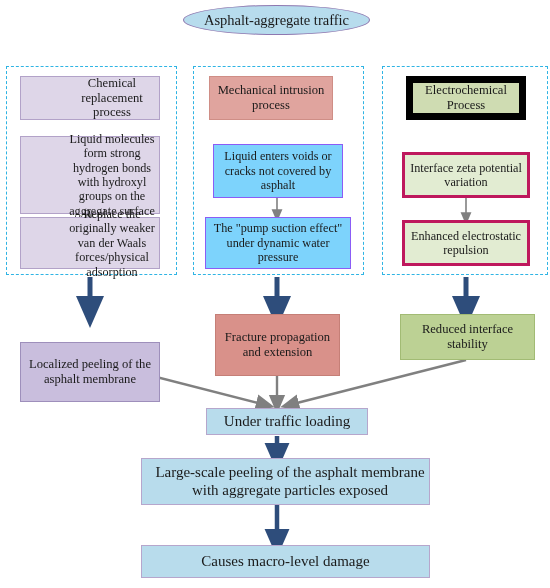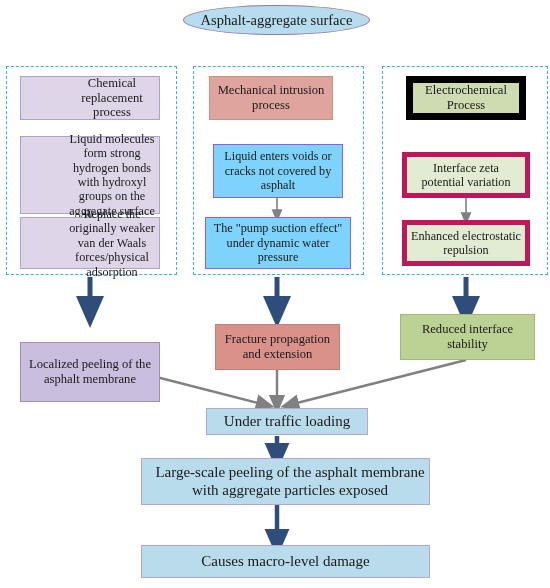--- a/index.html
+++ b/index.html
@@ -62,21 +62,21 @@
     background: transparent;
   }
 
   
   .purple-light { background: #ded6e8; border: 1px solid #b2a2c8; padding-left: 48px; }
   .purple-mid   { background: #c9bedd; border: 1px solid #9e8fbb; }
   .pink-dark    { background: #e0a49e; border: 1px solid #cf8e86; }
   .pink-light   { background: #7dd3fc; border: 1px solid #8b5cf6; }
   .pink-mid     { background: #d9918a; border: 1px solid #c57f77; }
   .green-dark   { background: #cfdcb2; border: 7px solid #000000; }
-  .green-light  { background: #e2ecd2; border: 5px solid #be185d; }
+  .green-light  { background: #e2ecd2; border: 3px solid #be185d; }
   .green-mid    { background: #bcd194; border: 1px solid #a2bb74; }
   .blue-box     { background: #b8dcec; border: 1px solid #b6a6cc; }
 
   .fs13 { font-size: 12.6px; }
   .fs125 { font-size: 12.2px; }
   .fs14 { font-size: 15px; margin-left: 10px; }
 </style>
 </head>
 <body>
 
@@ -102,21 +102,21 @@
 
     <line x1="90" y1="360" x2="266" y2="405" stroke="#808080" stroke-width="2.4" marker-end="url(#thinArrow)"></line>
     <line x1="277" y1="360" x2="277" y2="405" stroke="#808080" stroke-width="2.4" marker-end="url(#thinArrow)"></line>
     <line x1="466" y1="360" x2="289" y2="405" stroke="#808080" stroke-width="2.4" marker-end="url(#thinArrow)"></line>
 
     <line x1="277" y1="436" x2="277" y2="457" stroke="#2e4d7b" stroke-width="4.5" marker-end="url(#thickArrow)"></line>
     <line x1="277" y1="505" x2="277" y2="543" stroke="#2e4d7b" stroke-width="4.5" marker-end="url(#thickArrow)"></line>
   </svg>
 
   <div class="ellipse" style="left:183px; top:5px; width:187px; height:30px;">
-    <span>Asphalt-aggregate surface</span>
+    <span>Asphalt-aggregate traffic</span>
   </div>
 
   <div class="group" style="left:6px; top:66px; width:171px; height:209px;"></div>
   <div class="group" style="left:193px; top:66px; width:171px; height:209px;"></div>
   <div class="group" style="left:382px; top:66px; width:166px; height:209px;"></div>
 
   <div class="node purple-light fs13" style="left:20px; top:76px; width:140px; height:44px;">
     <span>Chemical replacement process</span>
   </div>
   <div class="node purple-light fs125" style="left:20px; top:136px; width:140px; height:78px;">
@@ -131,21 +131,21 @@
 
   <div class="node pink-dark fs13" style="left:209px; top:76px; width:124px; height:44px;">
     <span>Mechanical intrusion process</span>
   </div>
   <div class="node pink-light fs125" style="left:213px; top:144px; width:130px; height:54px;">
     <span>Liquid enters voids or cracks not covered by asphalt</span>
   </div>
   <div class="node pink-light fs125" style="left:205px; top:217px; width:146px; height:52px;">
     <span>The "pump suction effect" under dynamic water pressure</span>
   </div>
-  <div class="node pink-mid fs13" style="left:215px; top:314px; width:125px; height:46px;margin-top:10px;">
+  <div class="node pink-mid fs13" style="left:215px; top:314px; width:125px; height:62px;">
     <span>Fracture propagation and extension</span>
   </div>
 
   <div class="node green-dark fs13" style="left:406px; top:76px; width:120px; height:44px;">
     <span>Electrochemical Process</span>
   </div>
   <div class="node green-light fs125" style="left:402px; top:152px; width:128px; height:46px;">
     <span>Interface zeta potential variation</span>
   </div>
   <div class="node green-light fs125" style="left:402px; top:220px; width:128px; height:46px;">

